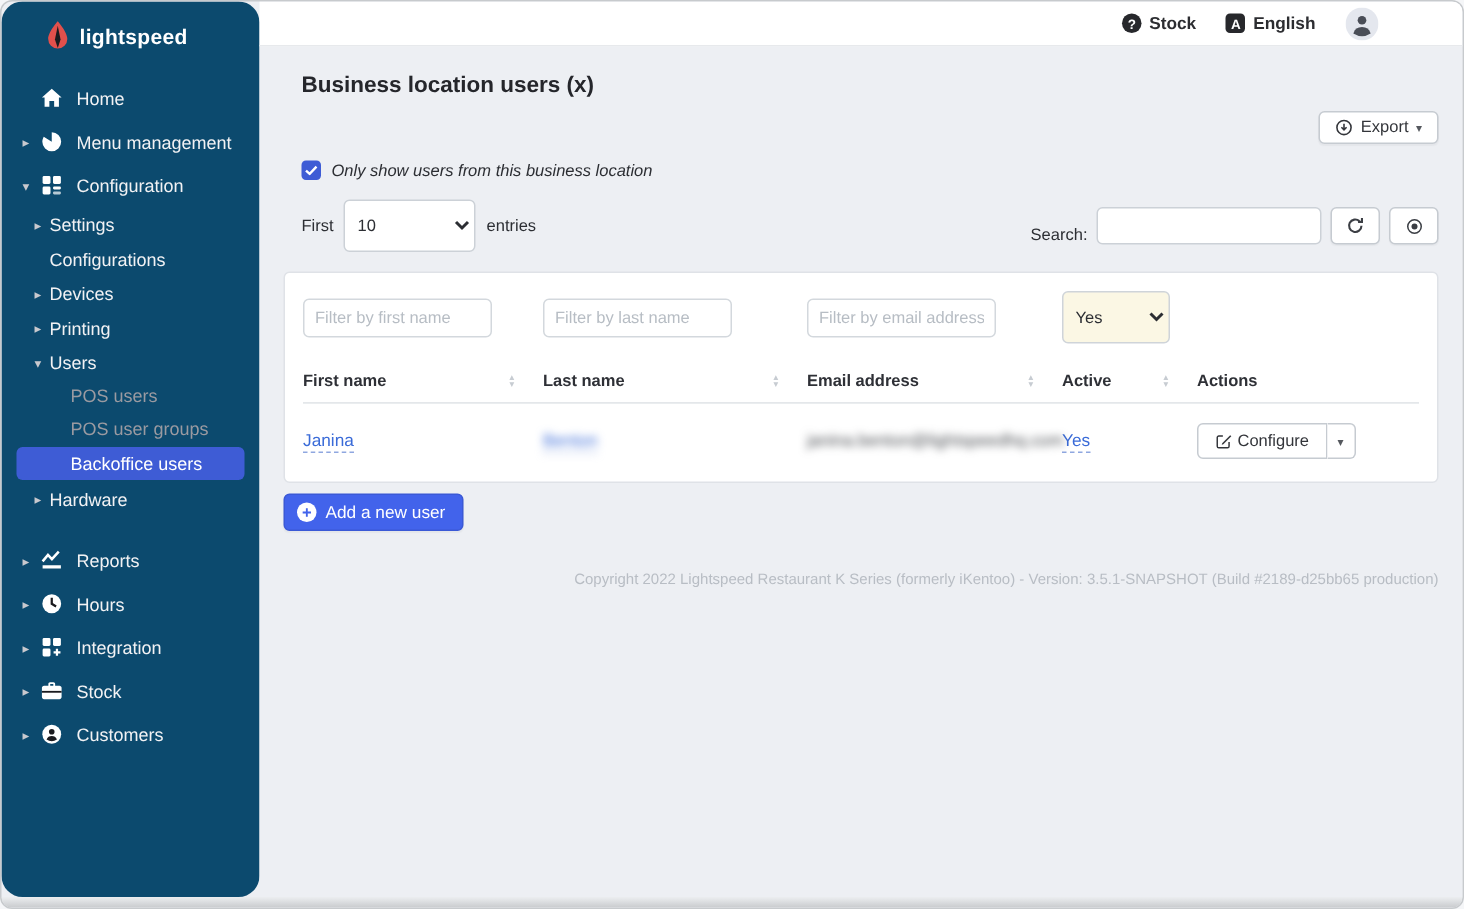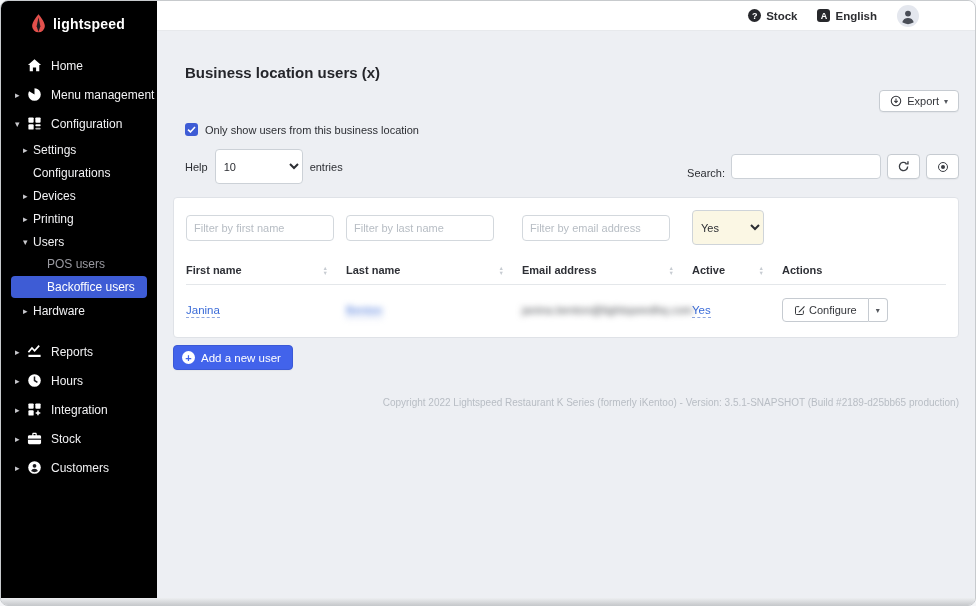--- a/index.html
+++ b/index.html
@@ -6,21 +6,21 @@
   html,body { background:#f5f6f8; font-family:"Liberation Sans", sans-serif; }
   .window{
     width:976px; height:606px; margin:0 auto; background:#edeff3;
     border:1px solid #c7cacd; border-radius:8px; overflow:hidden;
     display:flex; flex-direction:column;
   }
   .window-body{ display:flex; flex:1; min-height:0; }
   .window-bottom{ height:7px; background:linear-gradient(#eceef0,#c9cbce); }
 
   
-  .sidebar{ width:156px; background:#000000; color:#fff; flex-shrink:0; overflow:hidden; }
+  .sidebar{ width:172px; background:#0c4a6e; color:#fff; flex-shrink:0; overflow:hidden;border-radius:14px; }
   .logo{ display:flex; align-items:center; gap:7px; padding:13px 0 12px 30px; }
   .logo-text{ font-size:14px; font-weight:700; letter-spacing:.2px; color:#fff; }
   .nav{ padding-top:6px; }
   .nav-item{ display:flex; align-items:center; font-size:12px; color:#f2f2f4; cursor:pointer; }
   .nav-item .caret{ width:12px; margin-left:14px; font-size:9px; color:#c9c9ce; flex-shrink:0; }
   .nav-icon{ width:15px; height:15px; margin-right:9px; flex-shrink:0; display:inline-flex; color:#fff; }
   .nav-icon svg{ width:15px; height:15px; }
   .lvl0{ height:29px; }
   .lvl1{ height:23px; padding-left:8px; }
   .lvl1 .caret{ width:10px; margin-left:14px; }
@@ -29,49 +29,49 @@
   .group-gap{ margin-top:15px; }
 
   
   .main{ flex:1; display:flex; flex-direction:column; min-width:0; }
   .topbar{ height:30px; background:#fff; display:flex; align-items:center; justify-content:flex-end; gap:20px; padding-right:56px; border-bottom:1px solid #e7e9ec; }
   .topbar-item{ display:flex; align-items:center; gap:5px; font-size:11.5px; font-weight:700; color:#2c2d31; cursor:pointer; }
   .badge-circle{ width:13px; height:13px; border-radius:50%; background:#27282c; color:#fff; font-size:9px; font-weight:700; display:flex; align-items:center; justify-content:center; }
   .badge-square{ width:13px; height:13px; border-radius:3px; background:#27282c; color:#fff; font-size:9px; font-weight:700; display:flex; align-items:center; justify-content:center; }
   .avatar{ width:22px; height:22px; cursor:pointer; }
 
-  .content{ flex:1; background:#edeff3; padding:16px 16px; position:relative; }
+  .content{ flex:1; background:#edeff3; padding:0 16px; position:relative; }
   .page-title{ font-size:15px; font-weight:700; color:#25262b; margin:17px 0 0 12px; }
 
   .export-row{ display:flex; justify-content:flex-end; margin-top:9px; }
   .btn{ display:inline-flex; align-items:center; gap:5px; background:#fff; border:1px solid #c6cbd1; border-radius:4px; font-size:11px; color:#33353a; padding:4px 10px; cursor:pointer; box-shadow:0 1px 1px rgba(0,0,0,.04); font-family:inherit; }
   .btn svg{ display:block; }
   .caret-small{ font-size:8px; color:#55585e; }
 
-  .checkbox-row{ display:flex; align-items:center; gap:7px; margin:11px 0 0 12px; }
+  .checkbox-row{ display:flex; align-items:center; gap:7px; margin:11px 0 0 12px;font-style:italic; }
   .checkbox{ width:13px; height:13px; background:#3e5cd5; border-radius:3px; display:flex; align-items:center; justify-content:center; cursor:pointer; }
   .checkbox svg{ width:9px; height:7px; }
   .checkbox-label{ font-size:11px; color:#2c2e33; }
 
   .controls-row{ display:flex; align-items:center; justify-content:space-between; margin:13px 0 0 2px; }
   .show-group{ display:flex; align-items:center; gap:7px; font-size:11px; color:#2c2e33; margin-left:10px; }
   select{ font-family:inherit; font-size:11px; color:#2c2e33; border:1px solid #ccd1d7; border-radius:4px; background:#fff; height:35px; padding:0 4px; }
   .page-size-select{ width:88px; }
   .search-group{ display:flex; align-items:flex-end; gap:6px; }
   .search-label{ font-size:11px; color:#2c2e33; }
   .search-input{ width:150px; height:25px; border:1px solid #ccd1d7; border-radius:4px; background:#fff; padding:0 6px; font-size:11px; font-family:inherit; }
   .icon-btn{ width:33px; height:25px; justify-content:center; padding:0; }
   .fisheye{ width:10px; height:10px; border:1.6px solid #3b3e44; border-radius:50%; display:flex; align-items:center; justify-content:center; }
   .fisheye-dot{ width:4px; height:4px; background:#3b3e44; border-radius:50%; }
 
   
   .card{ background:#fff; border:1px solid #dfe2e7; border-radius:4px; margin-top:13px; padding:10px 12px 0 12px; }
   table{ width:100%; border-collapse:collapse; table-layout:fixed; }
   col.c1{width:160px} col.c2{width:176px} col.c3{width:170px} col.c4{width:90px} col.c5{width:auto}
-  .filter-input{ width:148px; height:26px; border:1px solid #d3d8dd; border-radius:4px; padding:0 7px; font-size:11px; font-family:inherit; color:#3a3d42; }
+  .filter-input{ width:126px; height:26px; border:1px solid #d3d8dd; border-radius:4px; padding:0 7px; font-size:11px; font-family:inherit; color:#3a3d42; }
   .filter-input::placeholder, .search-input::placeholder{ color:#b7bdc4; }
   .active-select{ width:72px; background:#fbf7e4; border:1px solid #cfd4d9; }
   td.filter-cell{ padding:2px 0 10px 0; }
   th{ text-align:left; font-size:11px; font-weight:700; color:#2e3036; padding:9px 18px 8px 0; border-bottom:1px solid #e4e7ea; }
   .sort{ float:right; display:inline-flex; flex-direction:column; line-height:4.5px; font-size:5.5px; color:#c7ccd2; padding-top:2px; cursor:pointer; }
   td.data-cell{ padding:13px 0 15px 0; font-size:11.5px; color:#3a3d42; vertical-align:middle; }
   .link{ color:#3a6bd8; text-decoration:none; border-bottom:1px dashed #8fa7e0; padding-bottom:1px; cursor:pointer; }
   .blurred{ filter:blur(3px); }
   .email-text{ color:#4a4d52; }
   .split-btn{ display:inline-flex; }
@@ -158,20 +158,23 @@
           <span class="caret">▸</span>
           <span>Printing</span>
         </div>
         <div class="nav-item lvl1">
           <span class="caret">▾</span>
           <span>Users</span>
         </div>
         <div class="nav-item lvl2">
           <span>POS users</span>
         </div>
+        <div class="nav-item lvl2">
+          <span>POS user groups</span>
+        </div>
         <div class="nav-item lvl2 active">
           <span>Backoffice users</span>
         </div>
         <div class="nav-item lvl1">
           <span class="caret">▸</span>
           <span>Hardware</span>
         </div>
 
         <div class="nav-item lvl0 group-gap">
           <span class="caret">▸</span>
@@ -270,21 +273,21 @@
           <span class="checkbox">
             <svg viewBox="0 0 10 8">
                 <path d="M1 4.2 3.8 6.8 9 1.2" stroke="#fff" stroke-width="1.8" fill="none"></path>
               </svg>
           </span>
           <span class="checkbox-label">Only show users from this business location</span>
         </div>
 
         <div class="controls-row">
           <div class="show-group">
-            <span>Help</span>
+            <span>First</span>
             <select class="page-size-select">
               <option>10</option>
             </select>
             <span>entries</span>
           </div>
           <div class="search-group">
             <span class="search-label">Search:</span>
             <input class="search-input" type="text" value="" style="">
             <button class="btn icon-btn">
               <span style="display:inline-flex">

